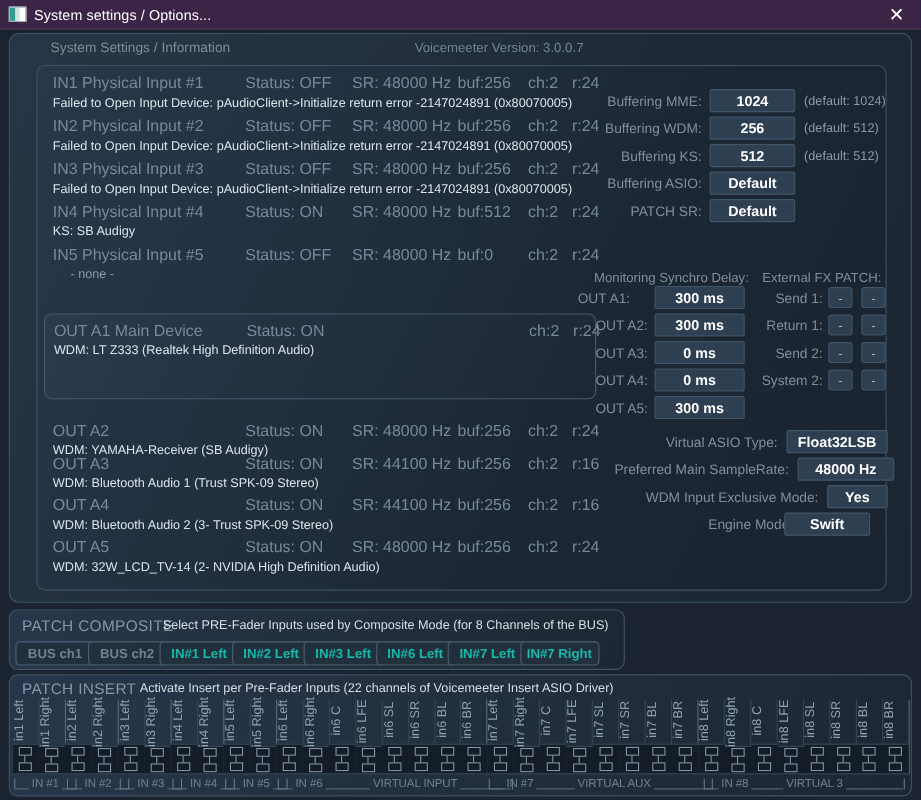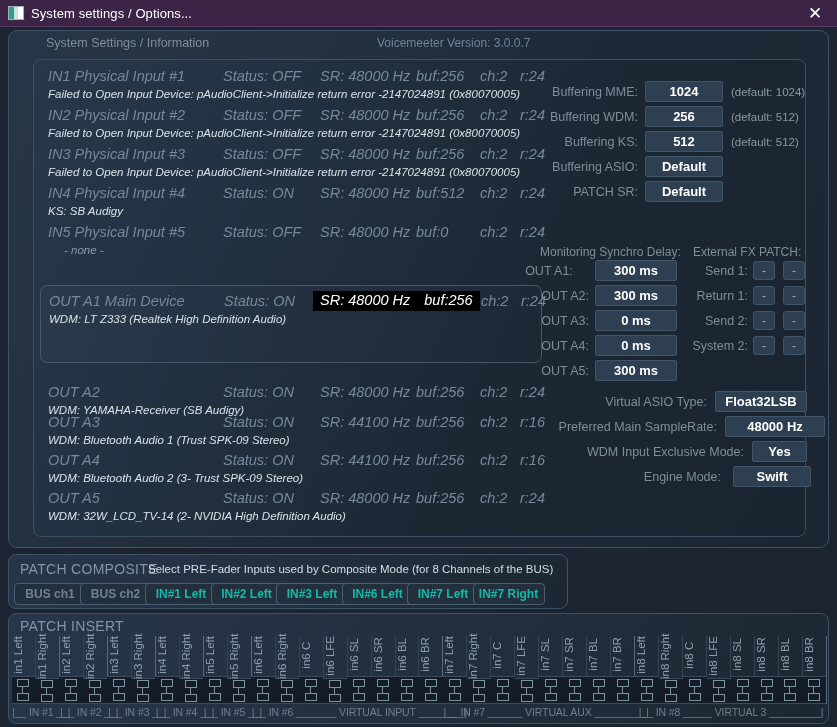--- a/index.html
+++ b/index.html
@@ -63,21 +63,21 @@
 
   
   #device-box {
     position: absolute; left: 24px; top: 28px; width: 773px; height: 478px;
     border: 1px solid #3c5064; border-radius: 8px;
     background: linear-gradient(115deg, #27384a 0%, #223140 30%, #1c2734 62%, #1a2430 100%);
     overflow: hidden;
   }
 
   
-  .dev-row { position: absolute; left: 14px; width: 760px; font-style: italic; }
+  .dev-row { position: absolute; left: 14px; width: 760px; }
   .dev-line1 {
     position: relative; height: 20px; color: #768998; font-size: 14.5px;
     white-space: nowrap;
   }
   .dev-name { position: absolute; left: 0; top: 0; }
   .dev-status { position: absolute; left: 175px; top: 0; }
   .dev-sr { position: absolute; left: 272px; top: 0; }
   .dev-buf { position: absolute; left: 368px; top: 0; }
   .dev-ch { position: absolute; left: 432px; top: 0; }
   .dev-r { position: absolute; left: 472px; top: 0; }
@@ -281,23 +281,20 @@
             </div>
             <div class="dev-sub dim">- none -</div>
           </div>
         </div>
 
       <div id="outa1-box">
         <div class="dev-row" style="left:8px; top:7px;">
           <div class="dev-line1">
             <span class="dev-name">OUT A1 Main Device</span>
             <span class="dev-status">Status: ON</span>
-            <span class="hl-chip">
-              <span>SR: 48000 Hz</span><span class="sep"></span><span>buf:256</span>
-            </span>
             <span class="dev-ch">ch:2</span>
             <span class="dev-r">r:24</span>
           </div>
           <div class="dev-sub err">WDM: LT Z333 (Realtek High Definition Audio)</div>
         </div>
       </div>
 
       <div id="out-rows">
           <div class="dev-row" style="top: 324px;">
             <div class="dev-line1">
@@ -388,45 +385,46 @@
         <div class="mini-box" style="left: 774px; top: 280px;">-</div>
         <div class="lbl-right" style="left: 672px; top: 308px; width: 67px;">System 2:</div>
         <div class="mini-box" style="left: 744px; top: 305px;">-</div>
         <div class="mini-box" style="left: 774px; top: 305px;">-</div>
       </div>
 
     <div id="options-group">
         <div class="lbl-right" style="left: 476px; top: 364px; width: 222px;">Virtual ASIO Type:</div>
         <div class="val-box" style="left: 706px; top: 360px; width: 92px;">Float32LSB</div>
         <div class="lbl-right" style="left: 486px; top: 389px; width: 222px;">Preferred Main SampleRate:</div>
-        <div class="val-box" style="left: 716px; top: 385px; width: 100px;">48000 Hz</div>
+        <div class="val-box" style="left: 716px; top: 385px; width: 88px;">48000 Hz</div>
         <div class="lbl-right" style="left: 513px; top: 414px; width: 222px;">WDM Input Exclusive Mode:</div>
         <div class="val-box" style="left: 743px; top: 410px; width: 55px;">Yes</div>
         <div class="lbl-right" style="left: 490px; top: 439px; width: 222px;">Engine Mode:</div>
-        <div class="val-box" style="left: 724px; top: 435px; width: 78px;">Swift</div>
+        <div class="val-box" style="left: 704px; top: 435px; width: 78px;">Swift</div>
       </div>
   </div>
 
   <div id="composite-panel">
     <div class="patch-title">PATCH COMPOSITE</div>
     <div class="patch-desc" style="left:139px;">Select PRE-Fader Inputs used by Composite Mode (for 8 Channels of the BUS)</div>
     <div id="composite-buttons">
         <div class="comp-btn off" style="left: 5px;">BUS ch1</div>
         <div class="comp-btn off" style="left: 70.5px;">BUS ch2</div>
         <div class="comp-btn on" style="left: 136px;">IN#1 Left</div>
         <div class="comp-btn on" style="left: 201.5px;">IN#2 Left</div>
         <div class="comp-btn on" style="left: 267px;">IN#3 Left</div>
         <div class="comp-btn on" style="left: 332.5px;">IN#6 Left</div>
         <div class="comp-btn on" style="left: 398px;">IN#7 Left</div>
         <div class="comp-btn on" style="left: 463.5px;">IN#7 Right</div>
       </div>
   </div>
 
   <div id="insert-panel">
     <div class="patch-title" style="top:4px;">PATCH INSERT</div>
+    <div class="patch-desc" style="left:118px; top:6px;">Activate Insert per Pre-Fader Inputs (22 channels of Voicemeeter Insert ASIO Driver)</div>
     <div id="insert-strips">
         <div class="ins-col" style="width: 23.9706px;">
           <div class="ins-label">in1 Left</div>
           <div class="ins-btn" style="width: 23.9706px;">
             <div class="ins-glyph">
               <div class="sq top"></div>
               <div class="bar"></div>
               <div class="sq bot"></div>
             </div>
           </div>

